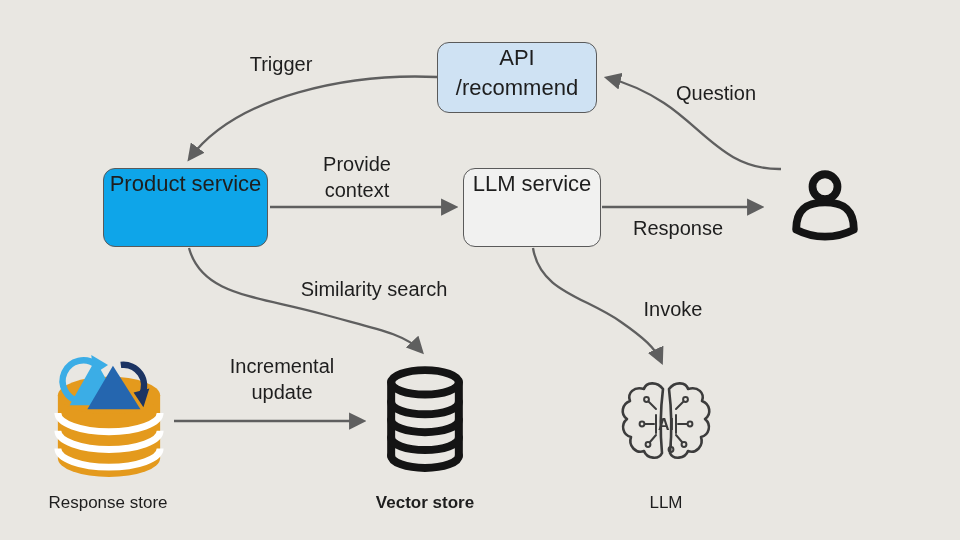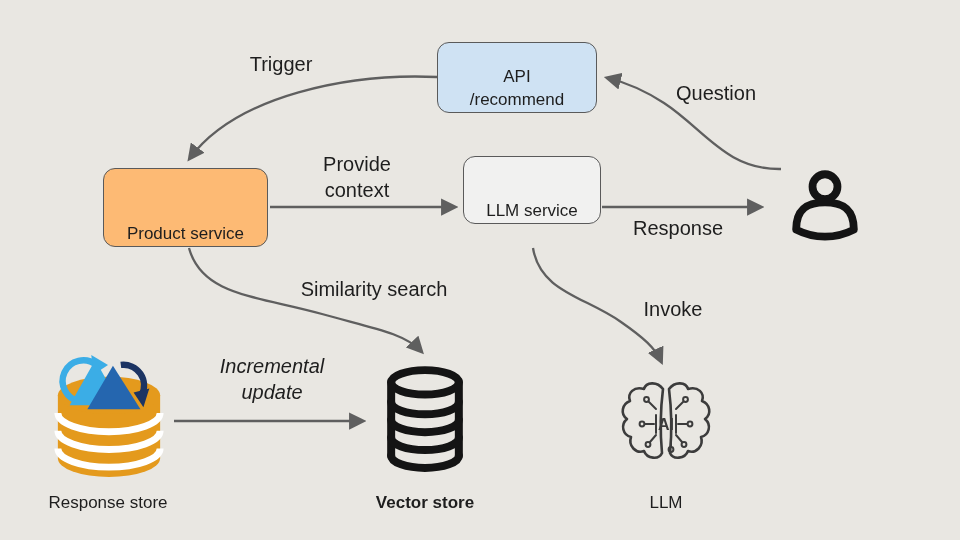--- a/index.html
+++ b/index.html
@@ -10,46 +10,46 @@
     color:#1e1e1e;
     position:relative;
   }
   .canvas{position:absolute;left:0;top:0;width:960px;height:540px;}
   .edges-layer{position:absolute;left:0;top:0;width:960px;height:540px;}
 
   .node{
     position:absolute;
     border:1.6px solid #5a5a5a;
     border-radius:12px;
-    display:flex;align-items:flex-end;justify-content:center;
-    font-size:17px;
+    display:flex;align-items:flex-start;justify-content:center;
+    font-size:22px;
     text-align:center;
     box-sizing:border-box;
   }
   .node span{white-space:pre-line;line-height:1.35;}
   .node-api{left:437px;top:42px;width:160px;height:71px;background:#cfe2f3;}
-  .node-product-service{left:103px;top:168px;width:165px;height:79px;background:#fdba74;}
-  .node-llm-service{left:463px;top:156px;width:138px;height:68px;background:#f1f1f0;}
+  .node-product-service{left:103px;top:168px;width:165px;height:79px;background:#0ea5e9;}
+  .node-llm-service{left:463px;top:168px;width:138px;height:79px;background:#f1f1f0;}
 
   .edge-label{
     position:absolute;
     transform:translate(-50%,-50%);
     font-size:20px;
     text-align:center;
     line-height:1.3;
     white-space:nowrap;
   }
   .edge-label.wrap{white-space:normal;}
   .lbl-trigger{left:281px;top:64px;}
   .lbl-question{left:716px;top:93px;}
   .lbl-provide{left:357px;top:177px;width:92px;}
   .lbl-response{left:678px;top:228px;}
   .lbl-similarity{left:374px;top:289px;text-align:center;}
   .lbl-invoke{left:673px;top:309px;}
-  .lbl-incremental{left:272px;top:379px;width:128px;font-style:italic;}
+  .lbl-incremental{left:282px;top:379px;width:128px;}
 
   .icon{position:absolute;}
   .icon-user{left:786px;top:156px;width:78px;height:102px;}
   .icon-product-store{left:50px;top:352px;width:118px;height:130px;}
   .icon-vector-store{left:378px;top:364px;width:94px;height:110px;}
   .icon-llm{left:616px;top:368px;width:100px;height:110px;}
 
   .store-label{
     position:absolute;
     transform:translate(-50%,-50%);

